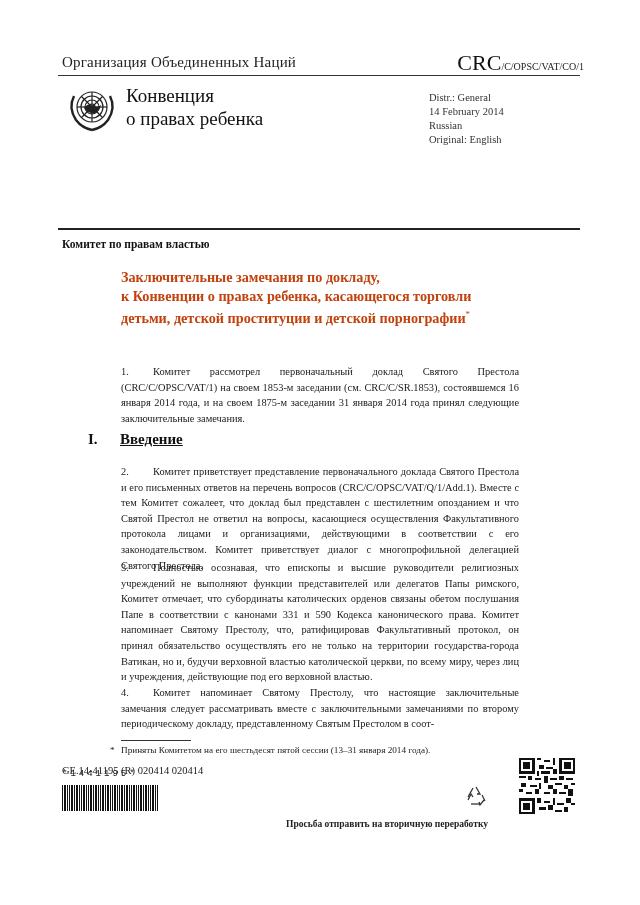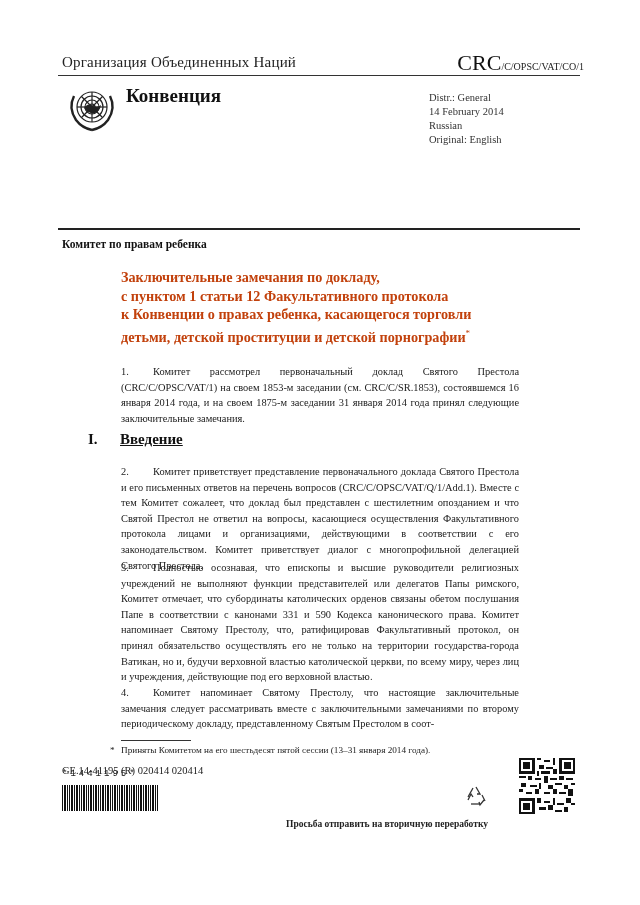--- a/index.html
+++ b/index.html
@@ -5,21 +5,21 @@
     html, body { margin: 0; padding: 0; background: #ffffff; }
     body { width: 640px; height: 905px; position: relative; overflow: hidden;
            font-family: "Liberation Serif", "DejaVu Serif", serif; color: #111; }
     .abs { position: absolute; }
     .org { left: 62px; top: 54px; font-size: 15px; letter-spacing: 0.2px; color: #222; }
     .symbol { right: 56px; top: 50px; white-space: nowrap; }
     .symbol .big { font-size: 22px; color: #111; margin-left: 40px; }
     .symbol .small { font-size: 10px; color: #222; }
     .rule-top { left: 58px; top: 75px; width: 522px; height: 0; border-top: 1.5px solid #333; }
     .logo { left: 66px; top: 82px; width: 52px; height: 52px; }
-    .title { left: 126px; top: 84px; font-weight: bold; font-size: 19px; line-height: 23px; color: #111; }
+    .title { left: 126px; top: 84px; font-weight: normal; font-size: 19px; line-height: 23px; color: #111; }
     .distr { left: 429px; top: 91px; font-size: 10.5px; line-height: 14px; color: #333; }
     .rule-mid { left: 58px; top: 228px; width: 522px; height: 0; border-top: 2px solid #222; }
     .committee { left: 62px; top: 238px; font-weight: bold; font-size: 11.5px; color: #111; }
     .doc-title { left: 121px; top: 268px; width: 440px; font-weight: bold; font-size: 14.2px; line-height: 18.5px; color: #c2410c; }
     .doc-title sup { font-size: 9px; font-weight: normal; }
     .para { left: 121px; width: 398px; font-size: 10.4px; line-height: 15.6px; text-align: justify; color: #222; }
     .para .num { display: inline-block; width: 32px; }
     .section { left: 88px; top: 431px; font-weight: bold; font-size: 15px; color: #111; text-decoration: underline; }
     .section .snum { display: inline-block; width: 32px; }
     .fn-rule { left: 121px; top: 740px; width: 70px; border-top: 1px solid #333; }
@@ -54,35 +54,35 @@
   </g>
   <path d="M18 26 q4 -6 9 -2 q5 2 8 -1 q-1 6 -6 8 q-5 2 -11 -5z" fill="#222"></path>
   <g fill="none" stroke="#222" stroke-width="2.4">
     <path d="M8 14 q-6 12 2 24 q6 8 16 10"></path>
     <path d="M44 14 q6 12 -2 24 q-6 8 -16 10"></path>
   </g>
 </svg>
 
 <div class="abs title">
   <div>Конвенция</div>
+  <div>о правах ребенка</div>
 </div>
 
 <div class="abs distr">
   <div>Distr.: General</div>
   <div>14 February 2014</div>
   <div>Russian</div>
   <div>Original: English</div>
 </div>
 
 <div class="abs rule-mid"></div>
-<div class="abs committee">Комитет по правам ребенка</div>
+<div class="abs committee">Комитет по правам властью</div>
 
 <div class="abs doc-title">
   <div>Заключительные замечания по докладу,</div>
-  <div>с пунктом 1 статьи 12 Факультативного протокола</div>
   <div>к Конвенции о правах ребенка, касающегося торговли</div>
   <div><span>детьми, детской проституции и детской порнографии</span><sup>*</sup></div>
 </div>
 
 <div class="abs para" style="top:364px;">
   <span class="num">1.</span><span>Комитет рассмотрел первоначальный доклад Святого Престола (CRC/C/OPSC/VAT/1) на своем 1853-м заседании (см. CRC/C/SR.1853), состоявшемся 16 января 2014 года, и на своем 1875-м заседании 31 января 2014 года принял следующие заключительные замечания.</span>
 </div>
 
 <div class="abs section">
   <span class="snum">I.</span><span>Введение</span>

